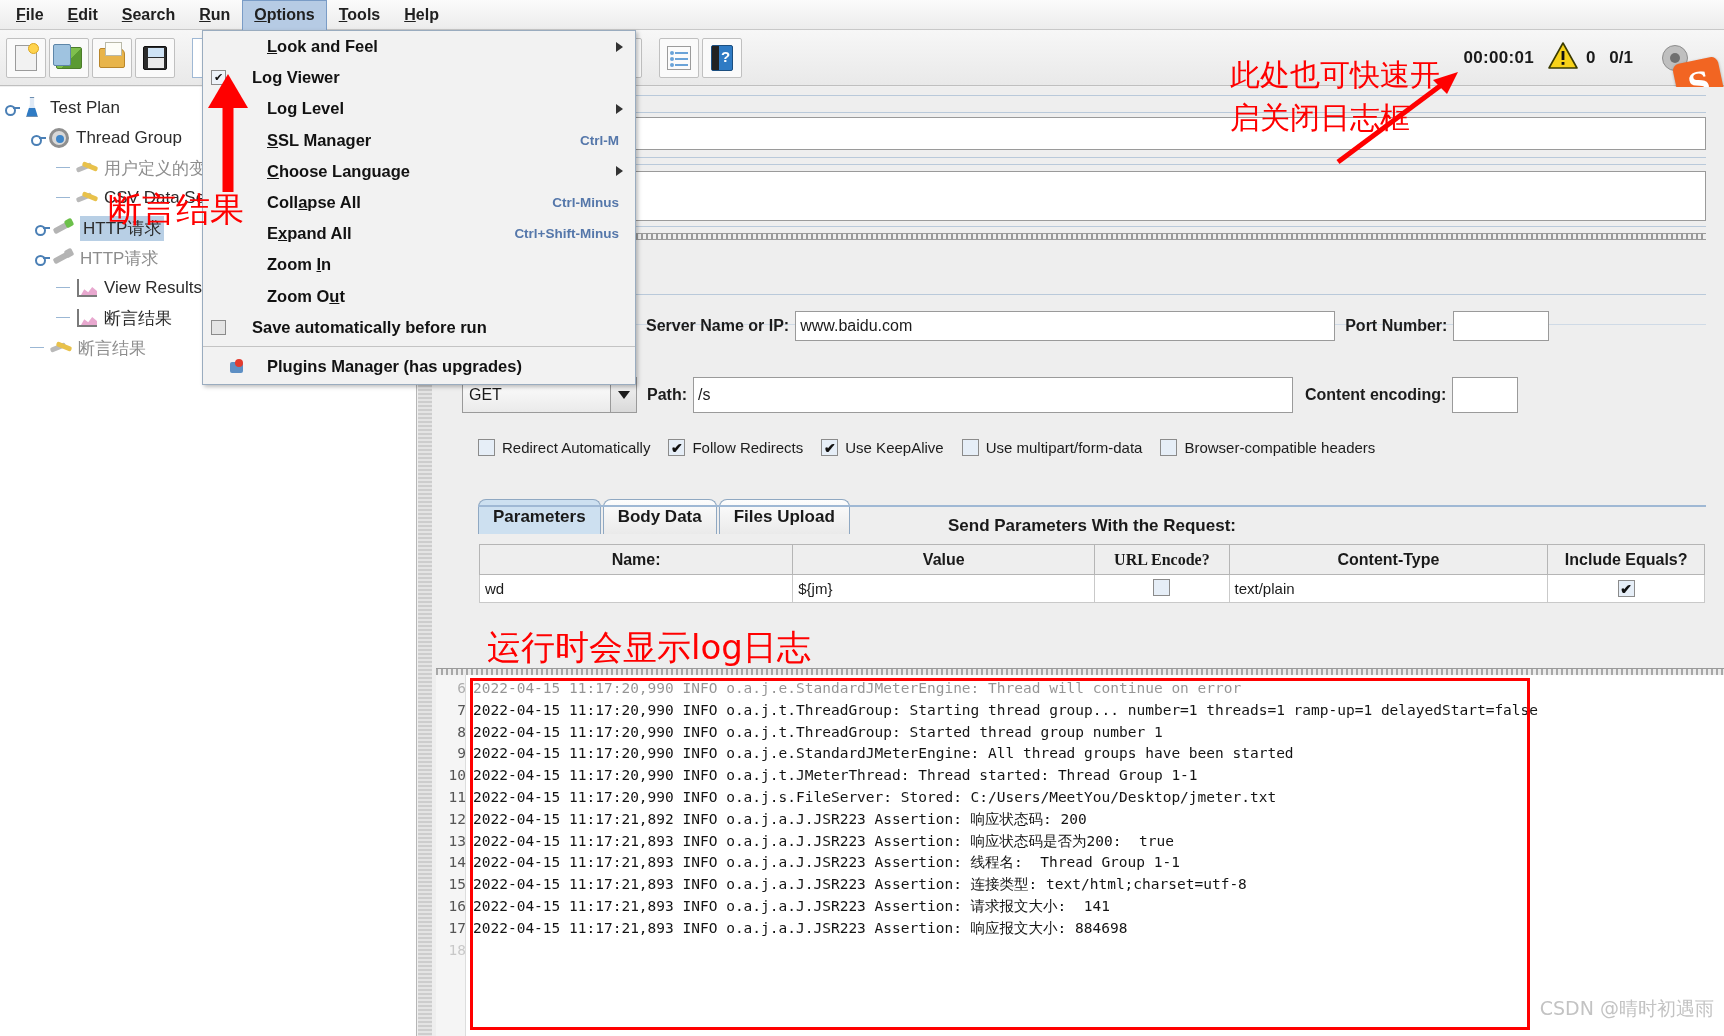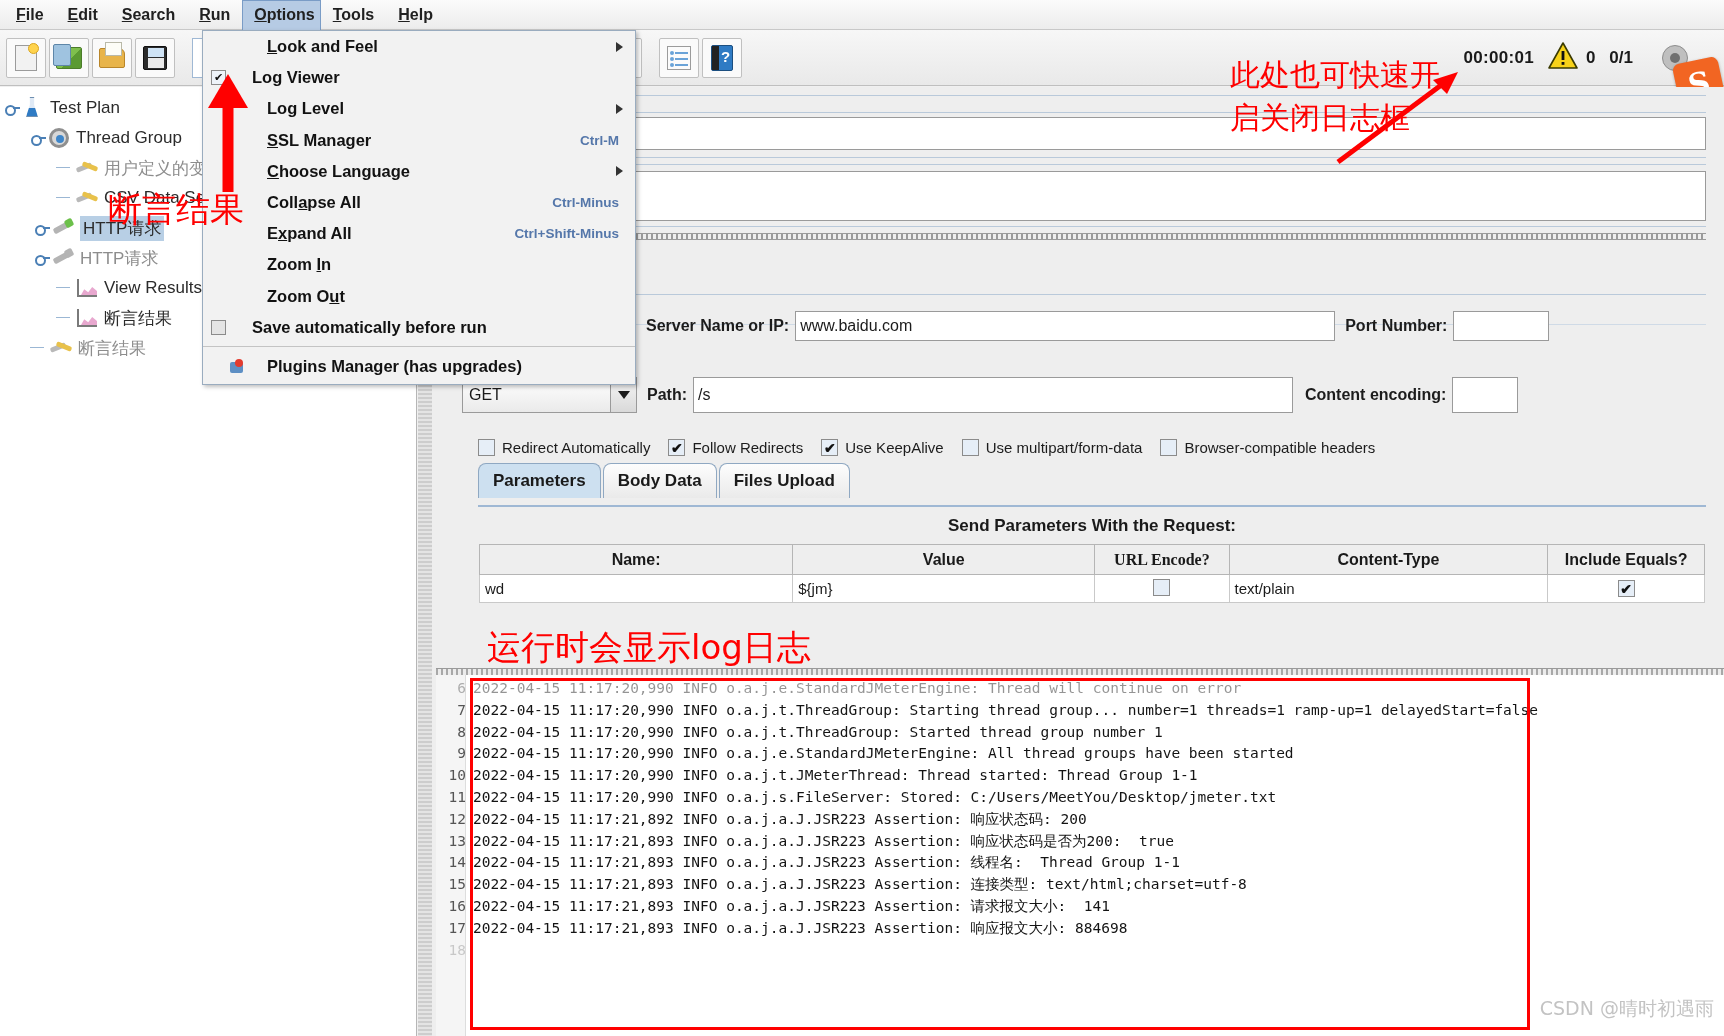--- a/index.html
+++ b/index.html
@@ -21,21 +21,21 @@
     padding-left:4px;
   }
   .menu-item {
     font-size:16px; font-weight:bold; color:#202020;
     padding:5px 12px; line-height:20px; cursor:default;
     white-space:nowrap;
   }
   .menu-item.active {
     background:#b6cbe4;
     border:1px solid #7a9cc6; border-bottom:none;
-    padding:4px 5px 5px 11px;
+    padding:4px 11px 5px 11px;
   }
   .mn { text-decoration:underline; }
 
   
   #toolbar {
     position:absolute; left:0; top:30px; width:1724px; height:56px;
     background:linear-gradient(#f7f7f7,#e9e9e9);
     border-bottom:1px solid #bfbfbf;
     display:flex; align-items:center; padding-left:6px;
   }
@@ -142,21 +142,21 @@
     display:flex; align-items:center; overflow:hidden; white-space:nowrap;
   }
 
   .sep-line { height:1px; background:#b9c9da; }
   .dotted { height:7px; background:repeating-linear-gradient(90deg,#9a9a9a 0 2px,transparent 2px 5px); border-top:1px solid #9a9a9a;border-bottom:1px solid #9a9a9a;}
 
   .cb { width:17px;height:17px;border:1px solid #8b8b8b;background:#e6eef7;display:inline-flex;align-items:center;justify-content:center;
         font-size:14px;line-height:1;color:#111;font-weight:bold;flex:0 0 17px;}
   .cbrow { display:flex; align-items:center; gap:7px; margin-right:18px; font-size:15px; color:#1c1c1c; white-space:nowrap;}
 
-  .tabs { display:flex; align-items:center; }
+  .tabs { display:flex; align-items:center;margin-top:36px; }
   .tab {
     font-size:17px; font-weight:bold; color:#1a1a1a;
     padding:7px 14px; border:1px solid #8fa8c2; border-bottom:none;
     background:linear-gradient(#fdfdfd,#eaeaea);
     border-radius:8px 8px 0 0; margin-right:2px;
   }
   .tab.sel { background:#cde0f0; }
 
   table.params { border-collapse:collapse; width:100%; background:#fff; font-size:15px;}
   table.params th {

